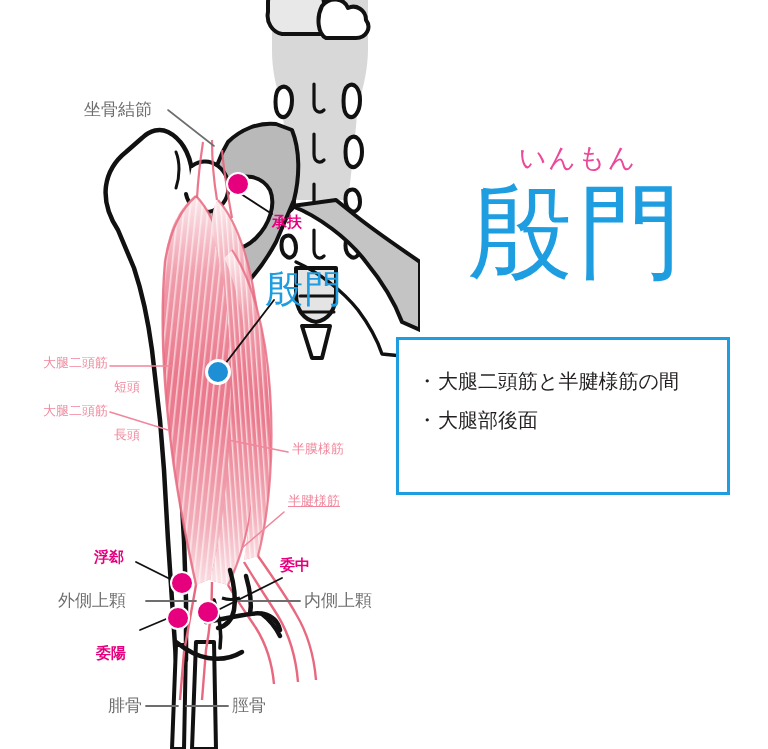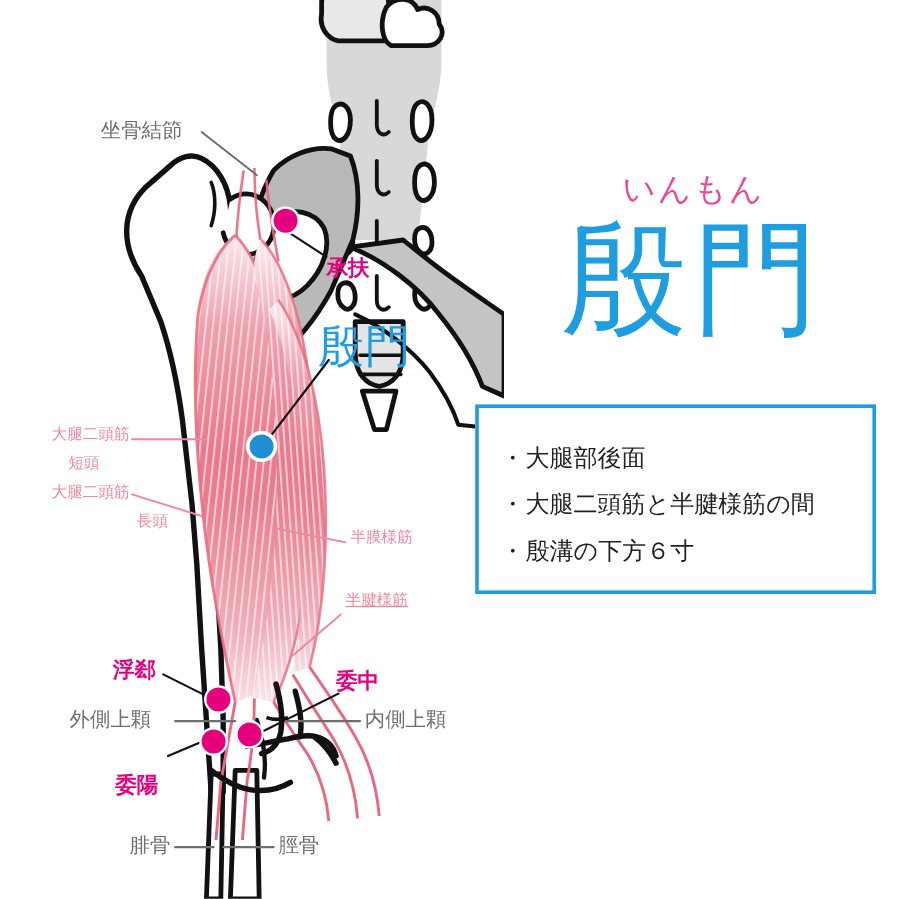--- a/index.html
+++ b/index.html
@@ -14,21 +14,21 @@
   #root{position:relative;width:640px;height:749px;}
 
   
   #anatomy{position:absolute;left:0;top:0;width:420px;height:749px;}
   #anatomy svg{display:block;}
 
   
   .lbl{position:absolute;white-space:nowrap;line-height:1.12;}
   .lbl-gray{color:#6e6e6e;font-size:17px;}
   .lbl-pink{color:#f0879c;font-size:13px;}
-  .lbl-magenta{color:#e6007e;font-size:18px;font-weight:600;}
+  .lbl-magenta{color:#e6007e;font-size:15px;font-weight:600;}
   .lbl-blue-big{color:#1e9de0;font-size:38px;font-weight:400;letter-spacing:1px;}
   .lbl-right{text-align:right;}
 
   
   #panel{position:absolute;left:398px;top:140px;width:360px;}
   .furigana{
     color:#ec4899;font-size:27px;text-align:center;
     letter-spacing:2px;margin:0 0 2px 0;
   }
   .maintitle{
@@ -266,21 +266,21 @@
     </svg>
   </div>
 
   <div class="lbl lbl-gray" style="left:84px;top:100px;">坐骨結節</div>
 
   <div class="lbl lbl-magenta" style="left:272px;top:214px;">承扶</div>
 
   <div class="lbl lbl-blue-big" style="left:265px;top:268px;">殷門</div>
 
   <div class="lbl lbl-pink lbl-right" style="left:0px;top:356px;width:108px;">大腿二頭筋</div>
-  <div class="lbl lbl-pink lbl-right" style="left:0px;top:380px;width:140px;text-align:center;">短頭</div>
+  <div class="lbl lbl-pink lbl-right" style="left:0px;top:380px;width:140px;">短頭</div>
 
   <div class="lbl lbl-pink lbl-right" style="left:0px;top:404px;width:108px;">大腿二頭筋</div>
   <div class="lbl lbl-pink lbl-right" style="left:0px;top:428px;width:140px;">長頭</div>
 
   <div class="lbl lbl-pink" style="left:292px;top:442px;">半膜様筋</div>
 
   <div class="lbl lbl-pink" style="left:288px;top:494px;text-decoration:underline;">半腱様筋</div>
 
   <div class="lbl lbl-magenta" style="left:94px;top:549px;">浮郄</div>
 
@@ -296,19 +296,18 @@
 
   <div class="lbl lbl-gray" style="left:232px;top:696px;">脛骨</div>
 
   <div id="panel">
     <div class="furigana">いんもん</div>
     <div class="maintitle">殷門</div>
   </div>
 
   <div id="infobox">
     <ul>
+      <li>大腿二頭筋と半腱様筋の間</li>
       <li>大腿部後面</li>
-      <li>大腿二頭筋と半腱様筋の間</li>
-      <li>殷溝の下方６寸</li>
     </ul>
   </div>
 
 </div>
 
 </body></html>

